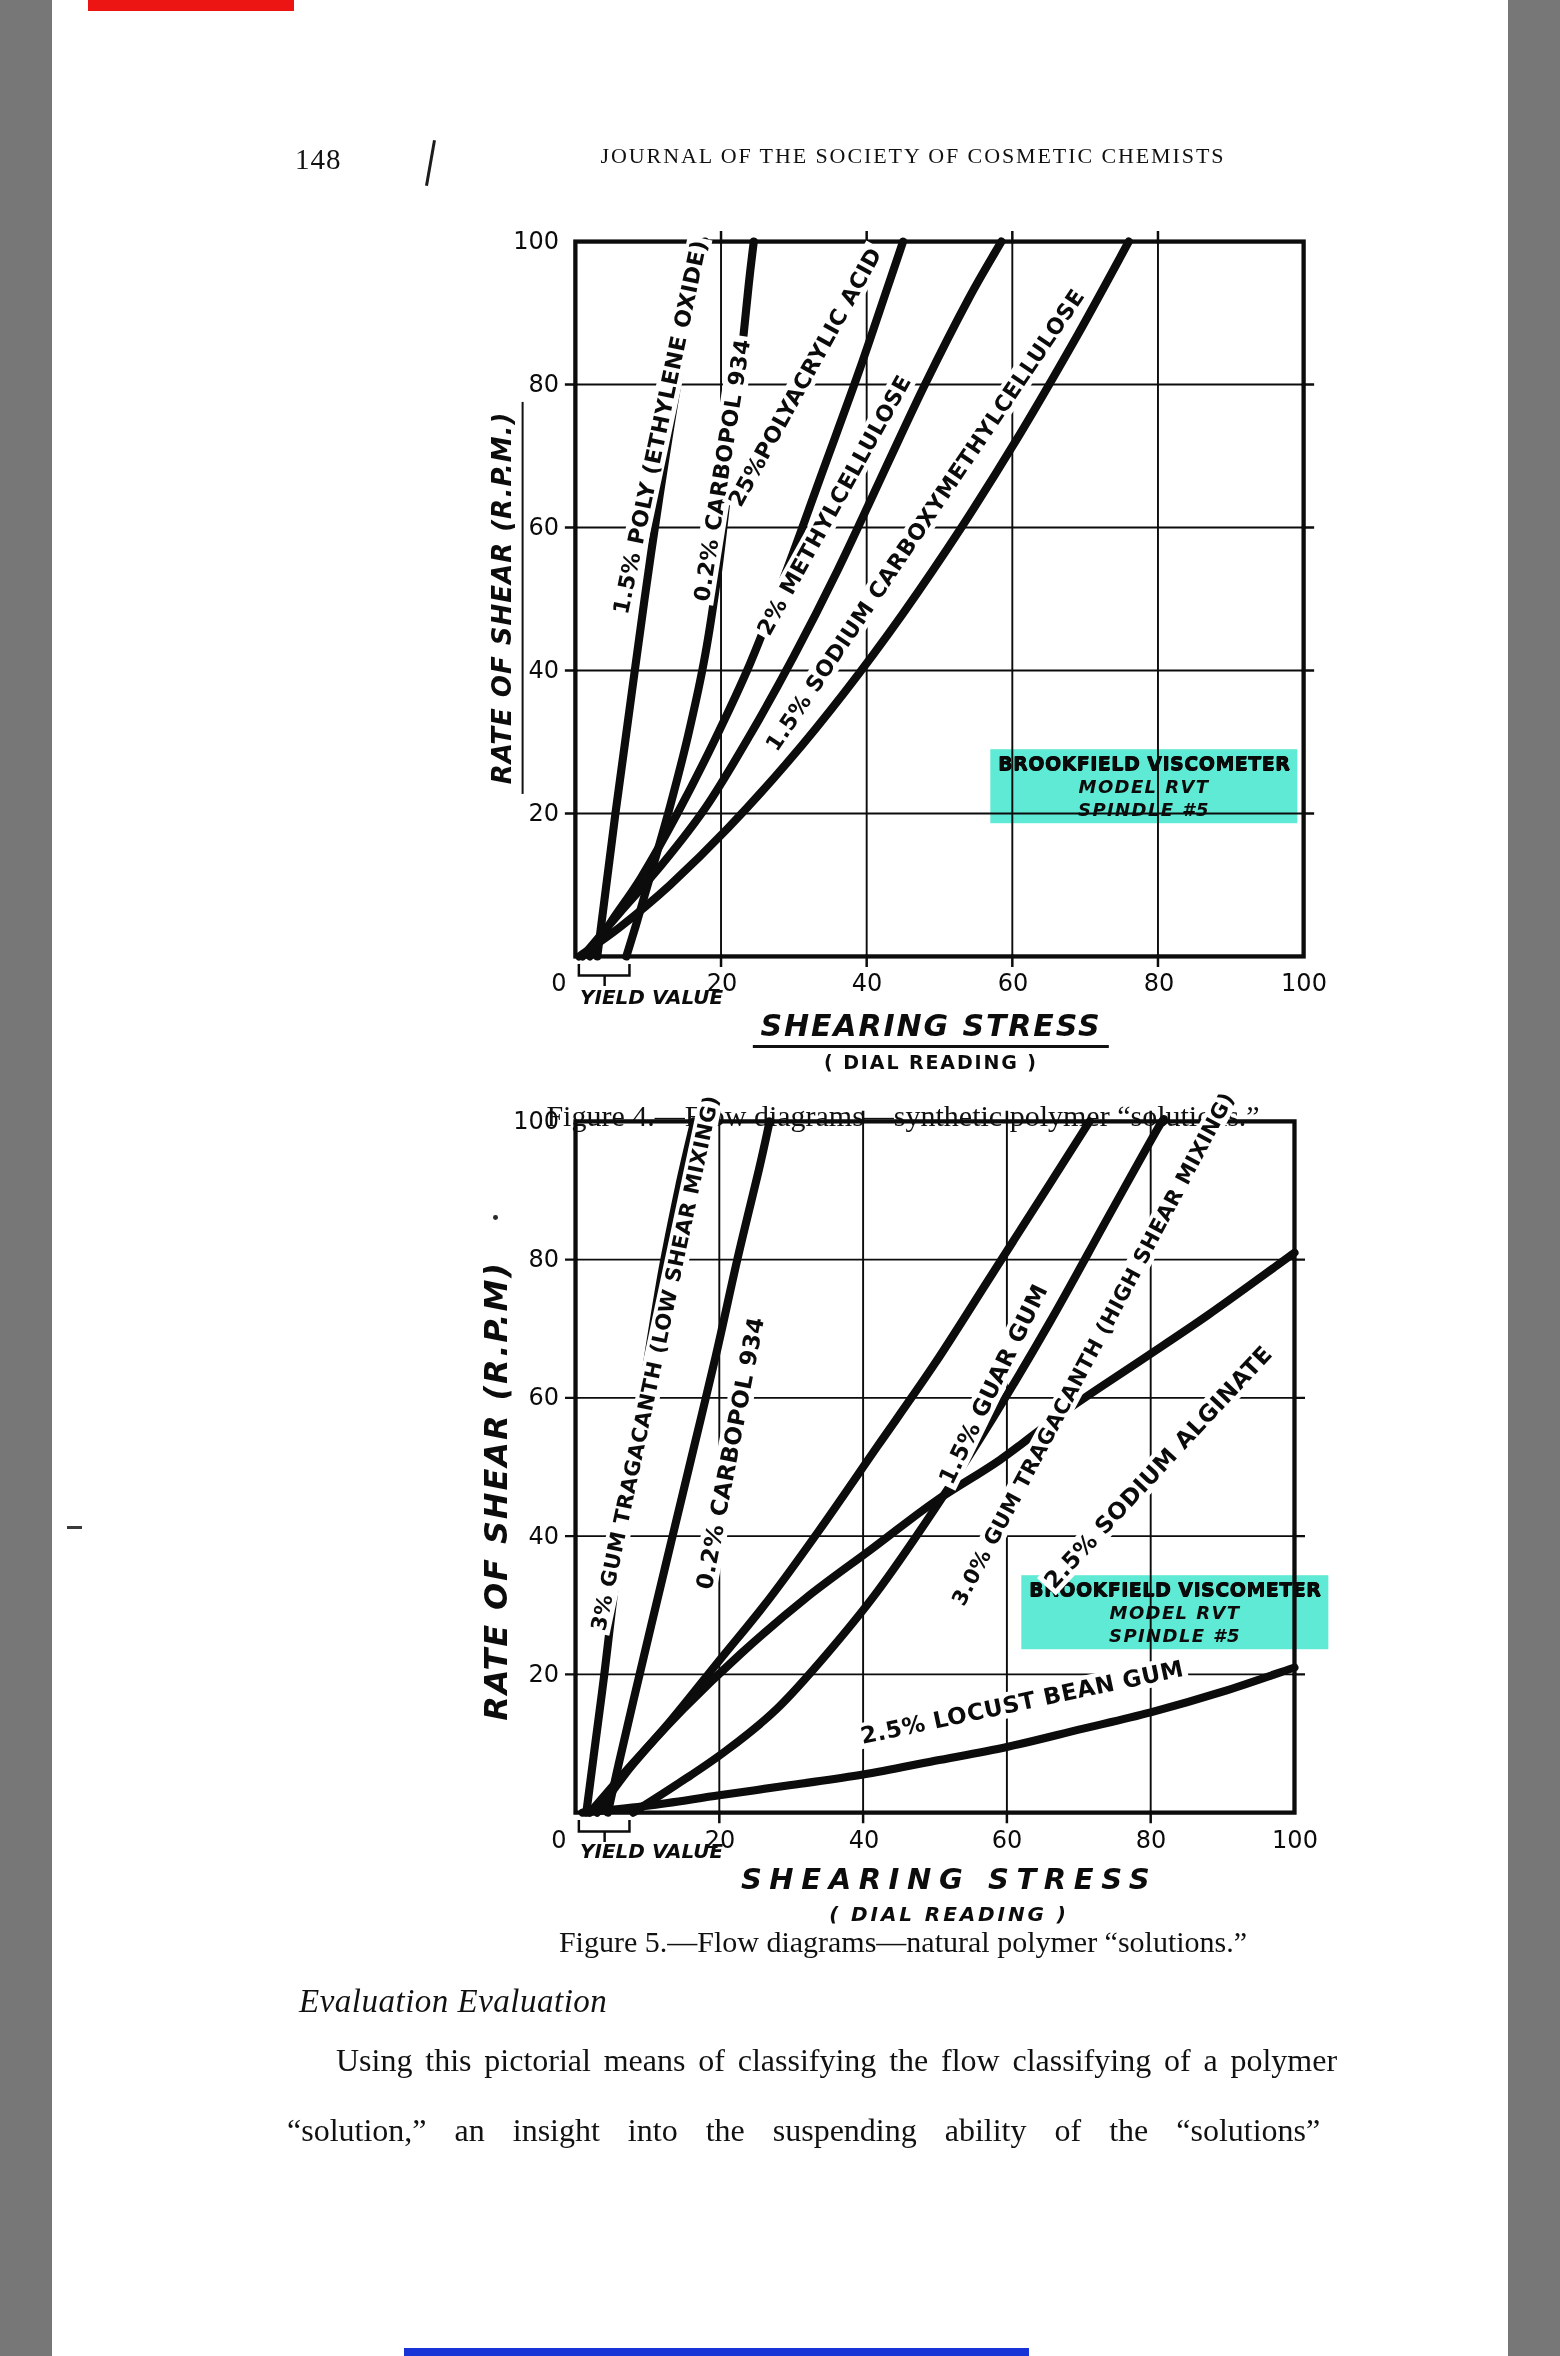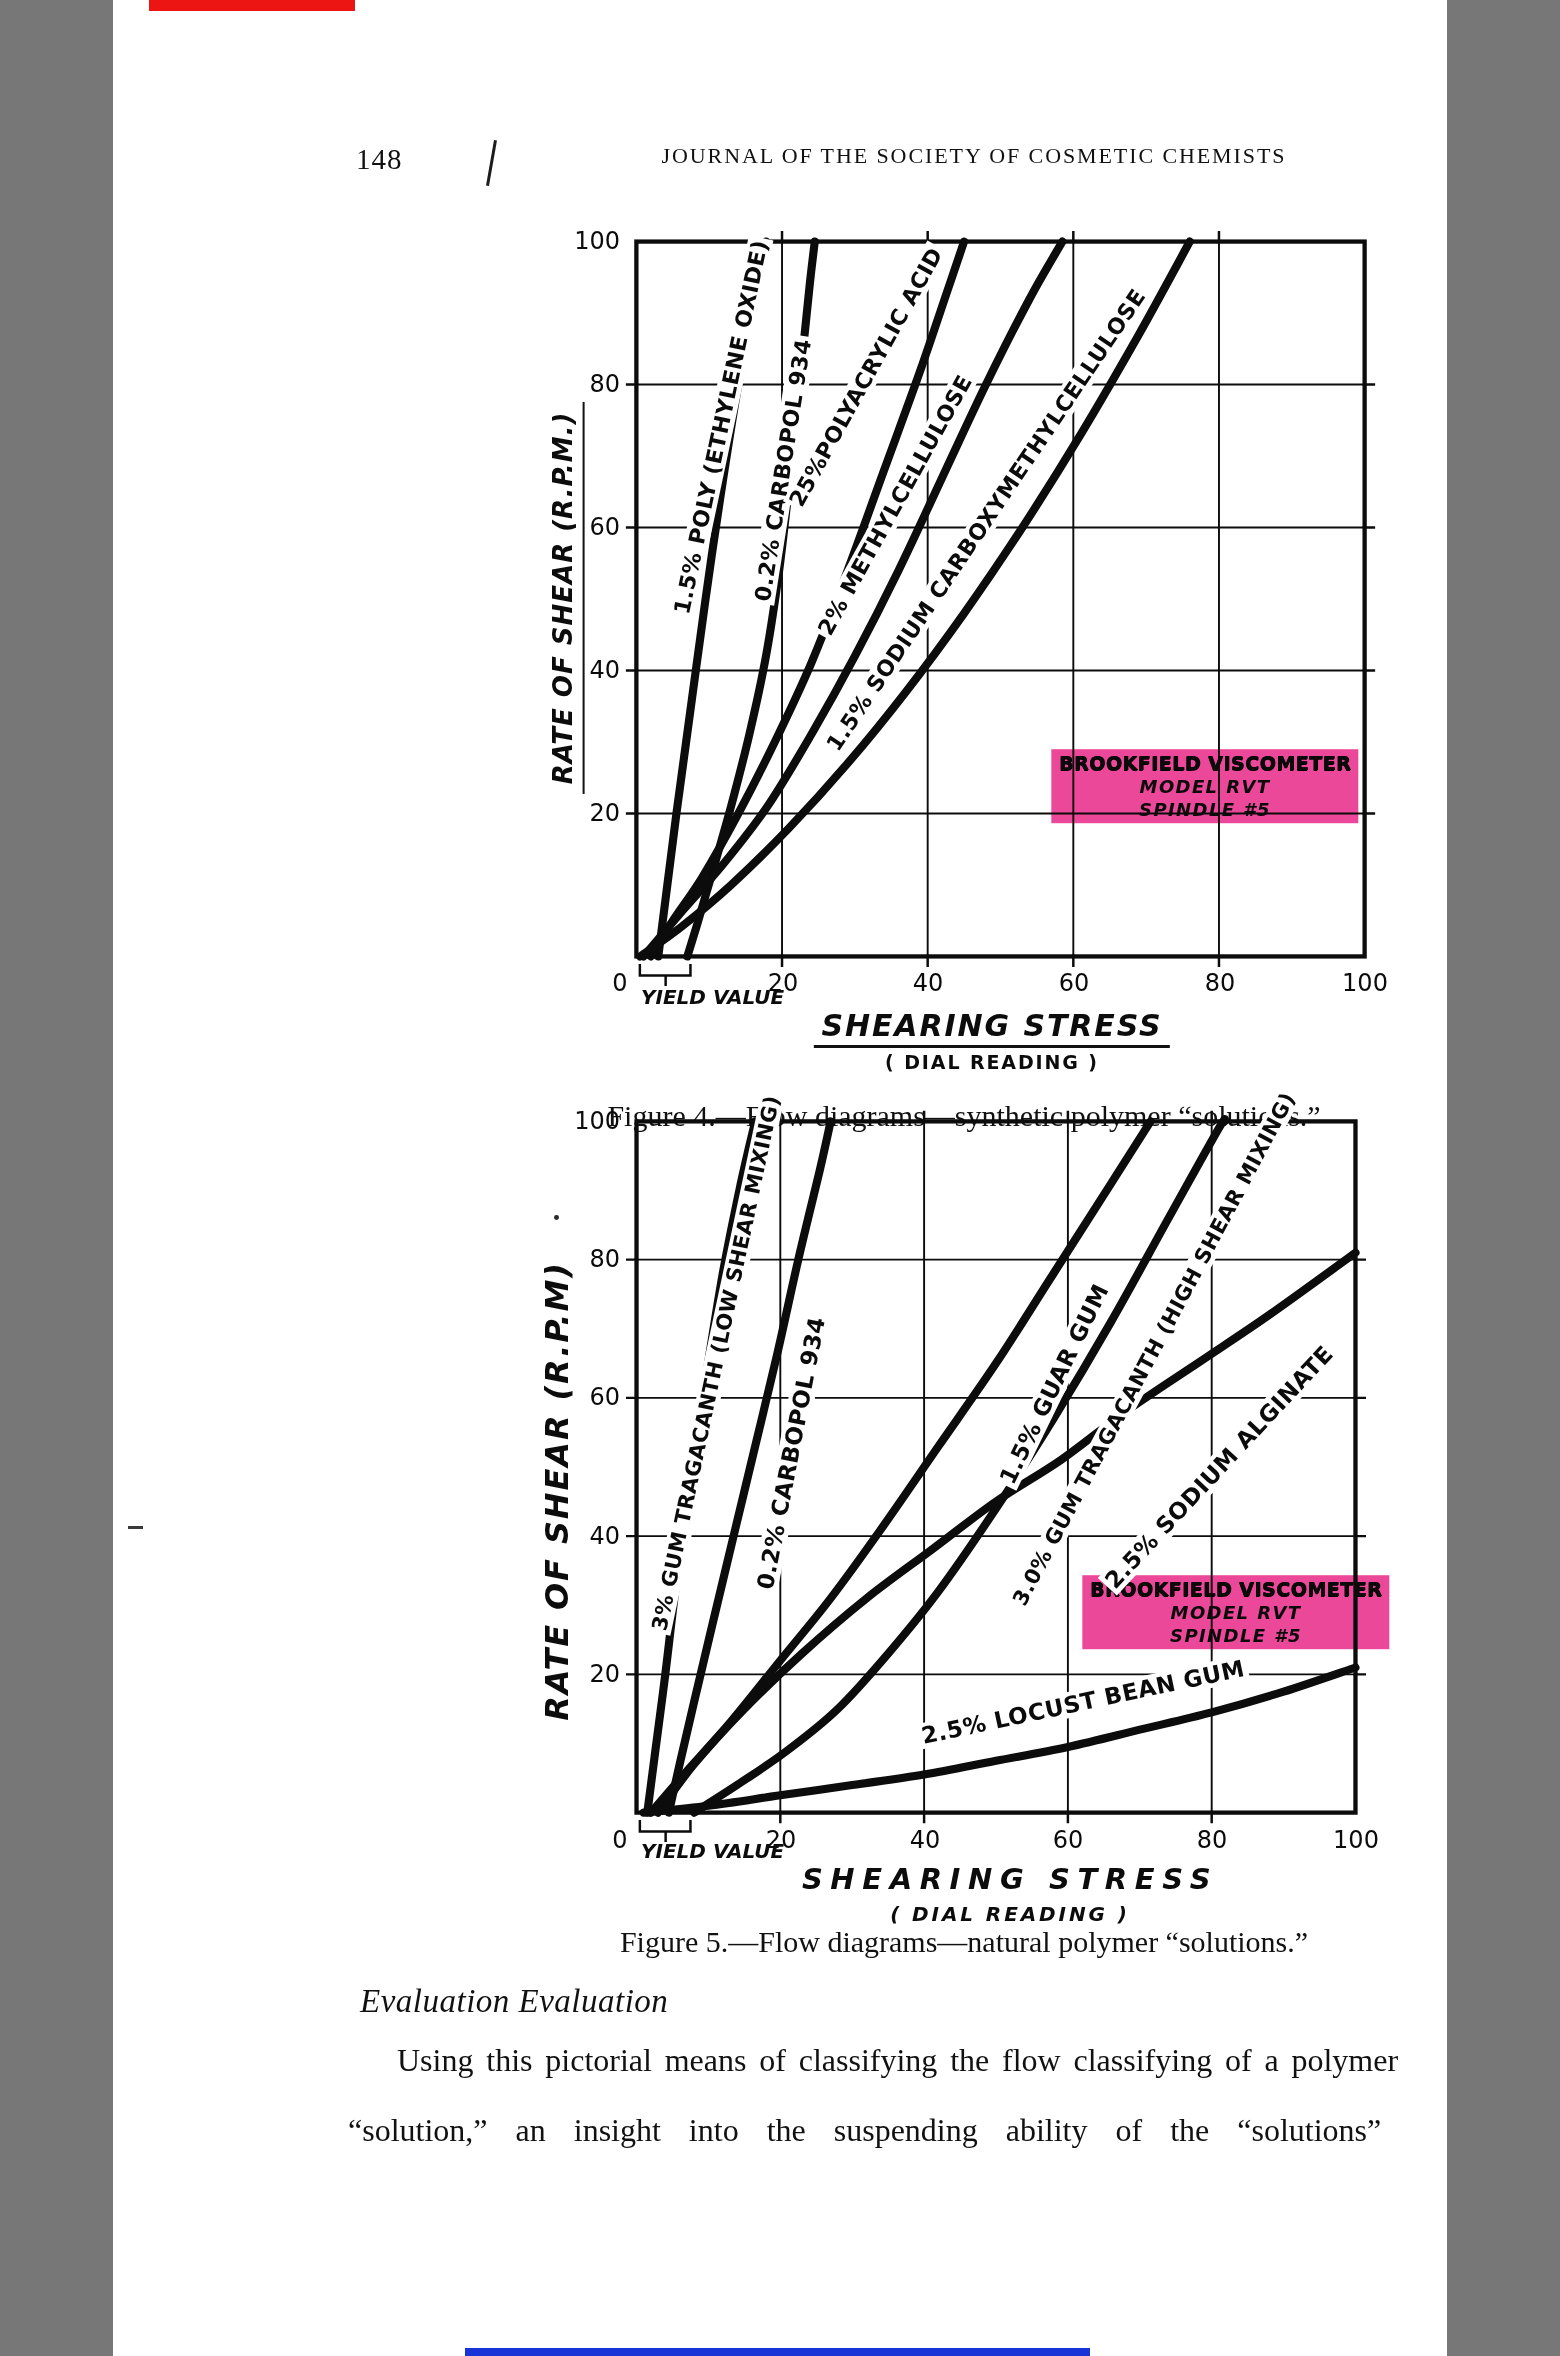--- a/index.html
+++ b/index.html
@@ -1,16 +1,16 @@
 <!DOCTYPE html>
 <html><head>
 <meta charset="utf-8">
 <style>
   html,body{margin:0;padding:0;background:#777;}
-  .page{position:relative;width:1334px;height:2356px;background:#ffffff;color:#111;
+  .page{position:relative;width:1456px;height:2356px;background:#ffffff;color:#111;
         font-family:"Liberation Serif",serif;overflow:hidden;margin:0 auto;}
   .page *{position:absolute;box-sizing:border-box;}
 
   
   .artifact-top{left:36px;top:0;width:206px;height:10.5px;}
   .artifact-bottom{left:352px;top:2348px;width:625px;height:8.6px;}
   .stray-slash{left:377px;top:140px;width:2.9px;height:46px;background:#1c1c1c;transform:rotate(10deg);}
   .stray-dash{left:15.3px;top:1526px;width:14.3px;height:2.9px;background:#3a3a3a;}
   .stray-dot{left:441px;top:1215px;width:4.8px;height:4.8px;border-radius:50%;background:#2a2a2a;}
 
@@ -39,21 +39,21 @@
           transform:translateX(-50%);}
   #fig-0 .xtitle{left:879px;top:1008px;font-size:30px;letter-spacing:1.9px;
                  border-bottom:3.8px solid #111;padding:0 7.6px 1.9px 7.6px;}
   #fig-1 .xtitle{left:897px;top:1862px;font-size:29px;letter-spacing:7.6px;}
   .xsub{font-family:"DejaVu Sans",sans-serif;font-weight:700;color:#0c0c0c;transform:translateX(-50%);}
   #fig-0 .xsub{left:879px;top:1051px;font-size:19px;letter-spacing:1.9px;}
   #fig-1 .xsub{left:897px;top:1902px;font-size:20px;font-style:italic;letter-spacing:2.9px;}
   .yield{font-family:"DejaVu Sans",sans-serif;font-style:italic;font-weight:700;font-size:20px;color:#0c0c0c;}
   #fig-0 .yield{left:528px;top:985px;}
   #fig-1 .yield{left:528px;top:1839px;}
-  .anno{transform:translate(-50%,-50%);text-align:center;background:#ec4899;padding:2.9px 7.6px;color:#0b0b0b;}
+  .anno{transform:translate(-50%,-50%);text-align:center;background:#5eead4;padding:2.9px 7.6px;color:#0b0b0b;}
   #fig-0 .anno{left:1092px;top:786px;}
   #fig-1 .anno{left:1123px;top:1612px;}
   .anno .l1{position:static;display:block;font-family:"DejaVu Sans",sans-serif;font-weight:700;font-size:19px;
             letter-spacing:0.5px;text-shadow:0.7px 0 #000,0 0.7px #000;}
   .anno .l2,.anno .l3{position:static;display:block;font-family:"DejaVu Sans",sans-serif;font-weight:700;
             font-style:italic;font-size:18px;letter-spacing:1.4px;margin-top:1.9px;}
   .caption{left:115px;width:1472px;text-align:center;font-size:30px;white-space:normal;}
   #fig-0 .caption{top:1099px;}
   #fig-1 .caption{top:1925px;}
 

